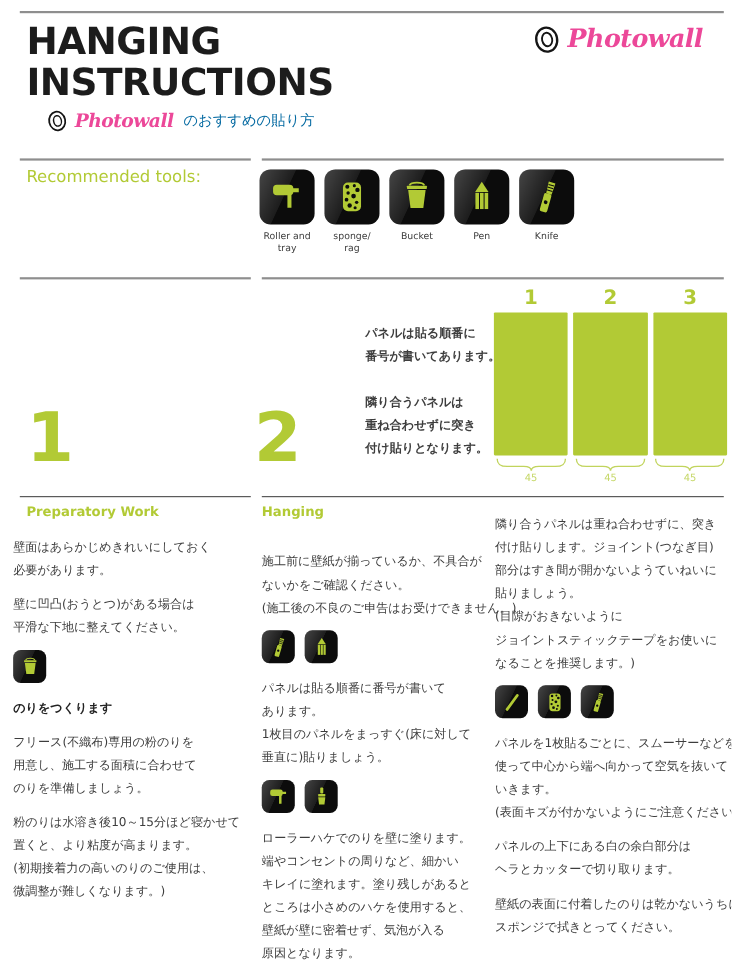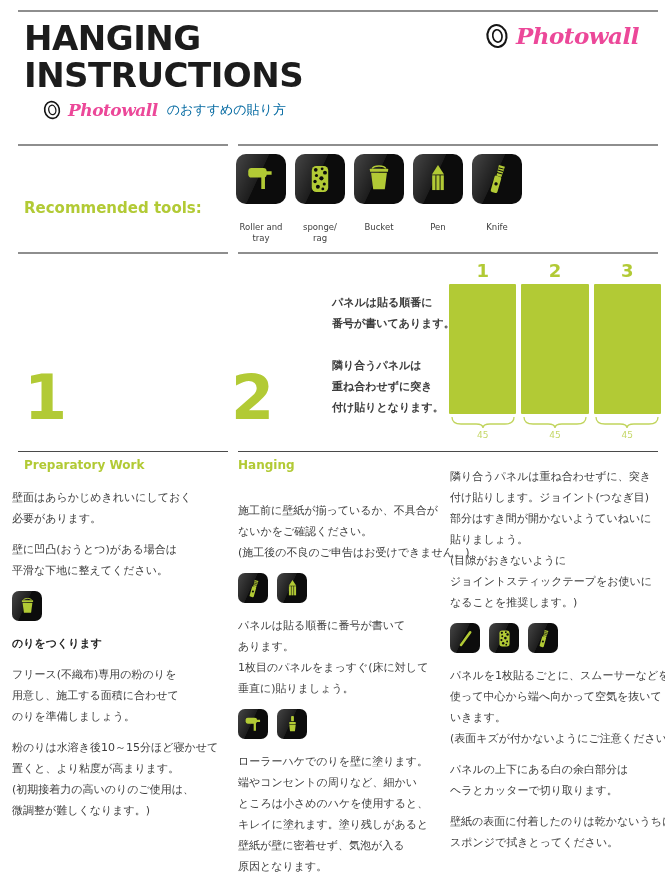--- a/index.html
+++ b/index.html
@@ -16,25 +16,25 @@
   .logo .wordmark{font-family:"DejaVu Serif",serif;font-style:italic;font-weight:bold;
                   color:#ec4899;letter-spacing:-0.5px;}
   .logo-lg{position:absolute;right:26px;top:22px;}
   .logo-lg .mark{width:26px;height:26px;}
   .logo-lg .wordmark{font-size:23px;}
   .subrow{position:absolute;left:42px;top:100px;display:flex;align-items:center;gap:9px;}
   .logo-sm .mark{width:20px;height:20px;}
   .logo-sm .wordmark{font-size:17px;}
   .subtitle{font-size:13px;color:#0369a1;}
 
-  .tools-heading{position:absolute;left:24px;top:151px;font-size:15px;font-weight:bold;
-                 color:var(--accent);margin-top:48px;}
+  .tools-heading{position:absolute;left:24px;top:151px;font-size:15px;font-weight:normal;
+                 color:var(--accent);}
   .tools-row{position:absolute;left:236px;top:154px;display:flex;gap:9px;}
   .tool{width:50px;}
-  .tool-label{width:68px;margin-left:-9px;margin-top:18px;text-align:center;
+  .tool-label{width:68px;margin-left:-9px;margin-top:6px;text-align:center;
               font-size:8.5px;line-height:1.3;color:#3d3d3d;white-space:pre-line;}
 
   .tile{background:#0c0c0c;position:relative;overflow:hidden;display:flex;
         align-items:center;justify-content:center;color:var(--accent);}
   .tile::before{content:"";position:absolute;inset:0;
         background:linear-gradient(115deg,rgba(255,255,255,.24) 0%,rgba(255,255,255,.07) 45%,rgba(255,255,255,0) 46%);}
   .tile.lg{width:50px;height:50px;border-radius:10px;}
   .tile.lg svg{width:34px;height:34px;position:relative;}
   .tile.sm{width:30px;height:30px;border-radius:7px;}
   .tile.sm svg{width:21px;height:21px;position:relative;}
@@ -282,22 +282,22 @@
           <svg viewBox="0 0 24 24">
             <rect x="10.4" y="2.2" width="3.2" height="6.2" rx="1" fill="currentColor"></rect>
             <rect x="8.3" y="9" width="7.4" height="2.6" rx="0.5" fill="currentColor"></rect>
             <path d="M8.3 12.4h7.4l-.9 7.4H9.2z" fill="currentColor"></path>
           </svg>
         </div>
       </div>
       <div class="para">
         <div class="ln">ローラーハケでのりを壁に塗ります。</div>
         <div class="ln">端やコンセントの周りなど、細かい</div>
+        <div class="ln">キレイに塗れます。塗り残しがあると</div>
         <div class="ln">ところは小さめのハケを使用すると、</div>
-        <div class="ln">キレイに塗れます。塗り残しがあると</div>
         <div class="ln">壁紙が壁に密着せず、気泡が入る</div>
         <div class="ln">原因となります。</div>
       </div>
     </div>
   <div id="col3" class="col">
       <div class="para">
         <div class="ln">隣り合うパネルは重ね合わせずに、突き</div>
         <div class="ln">付け貼りします。ジョイント(つなぎ目)</div>
         <div class="ln">部分はすき間が開かないようていねいに</div>
         <div class="ln">貼りましょう。</div>

